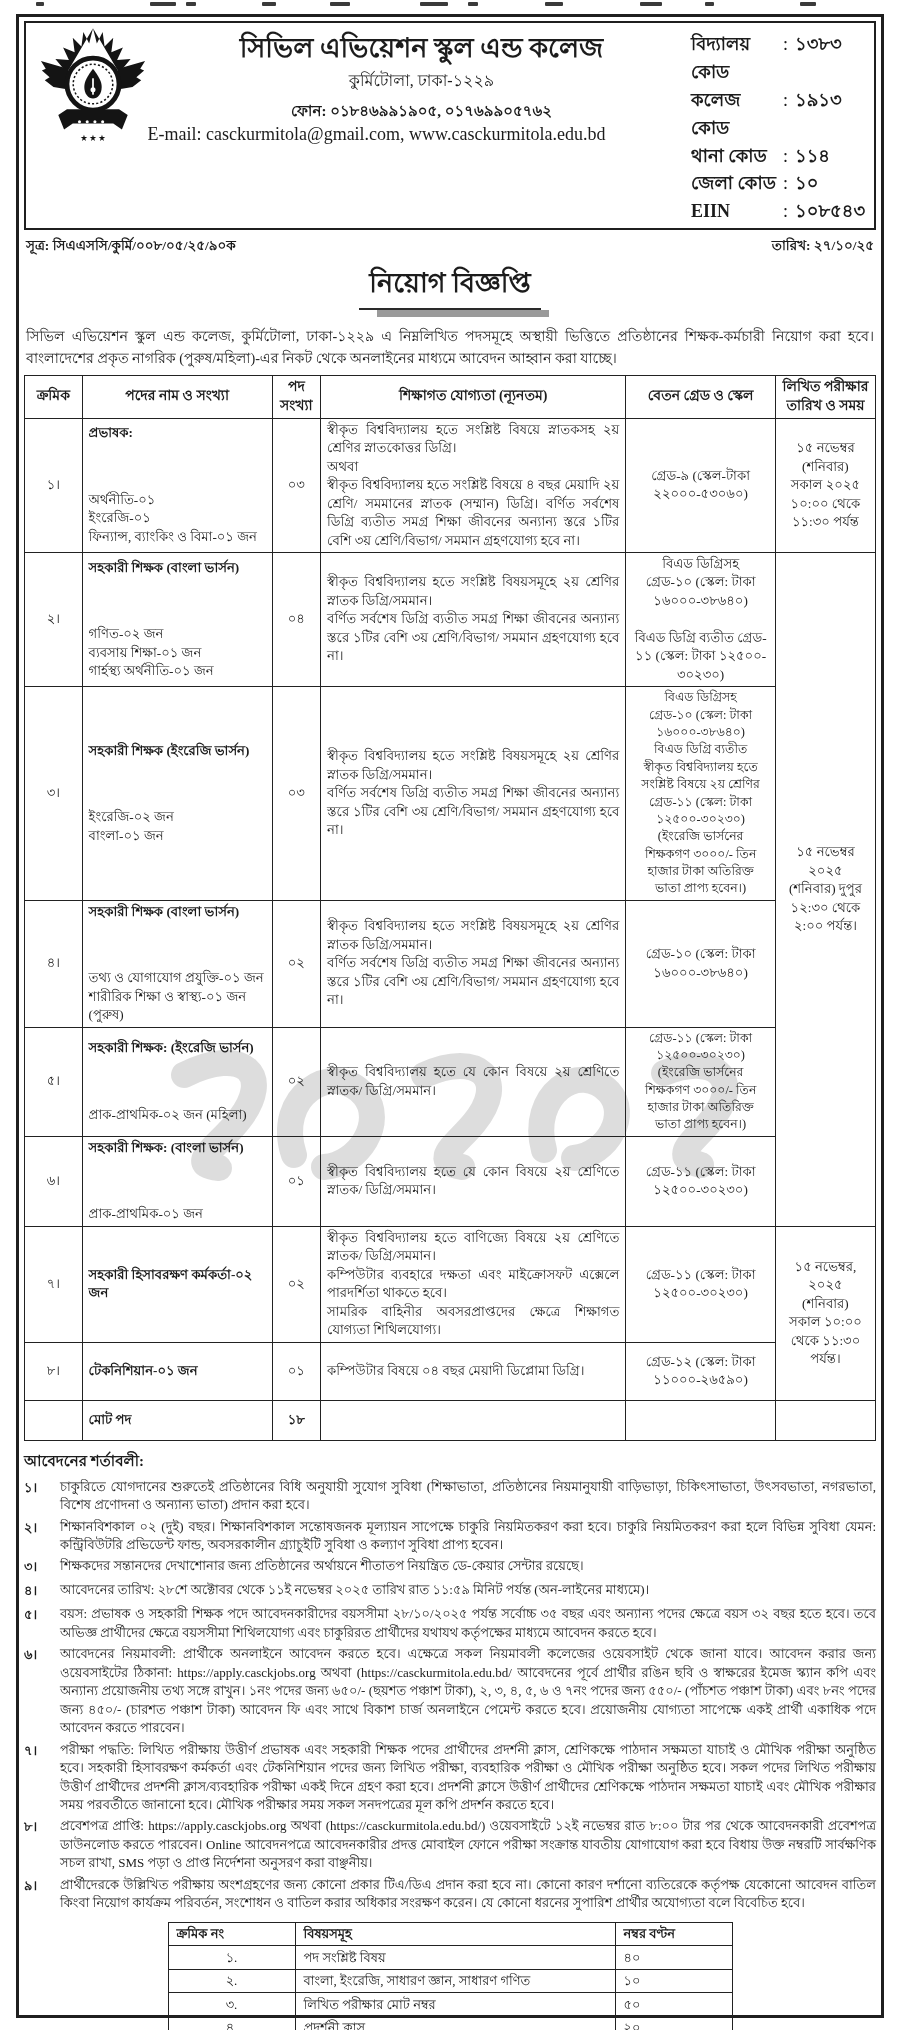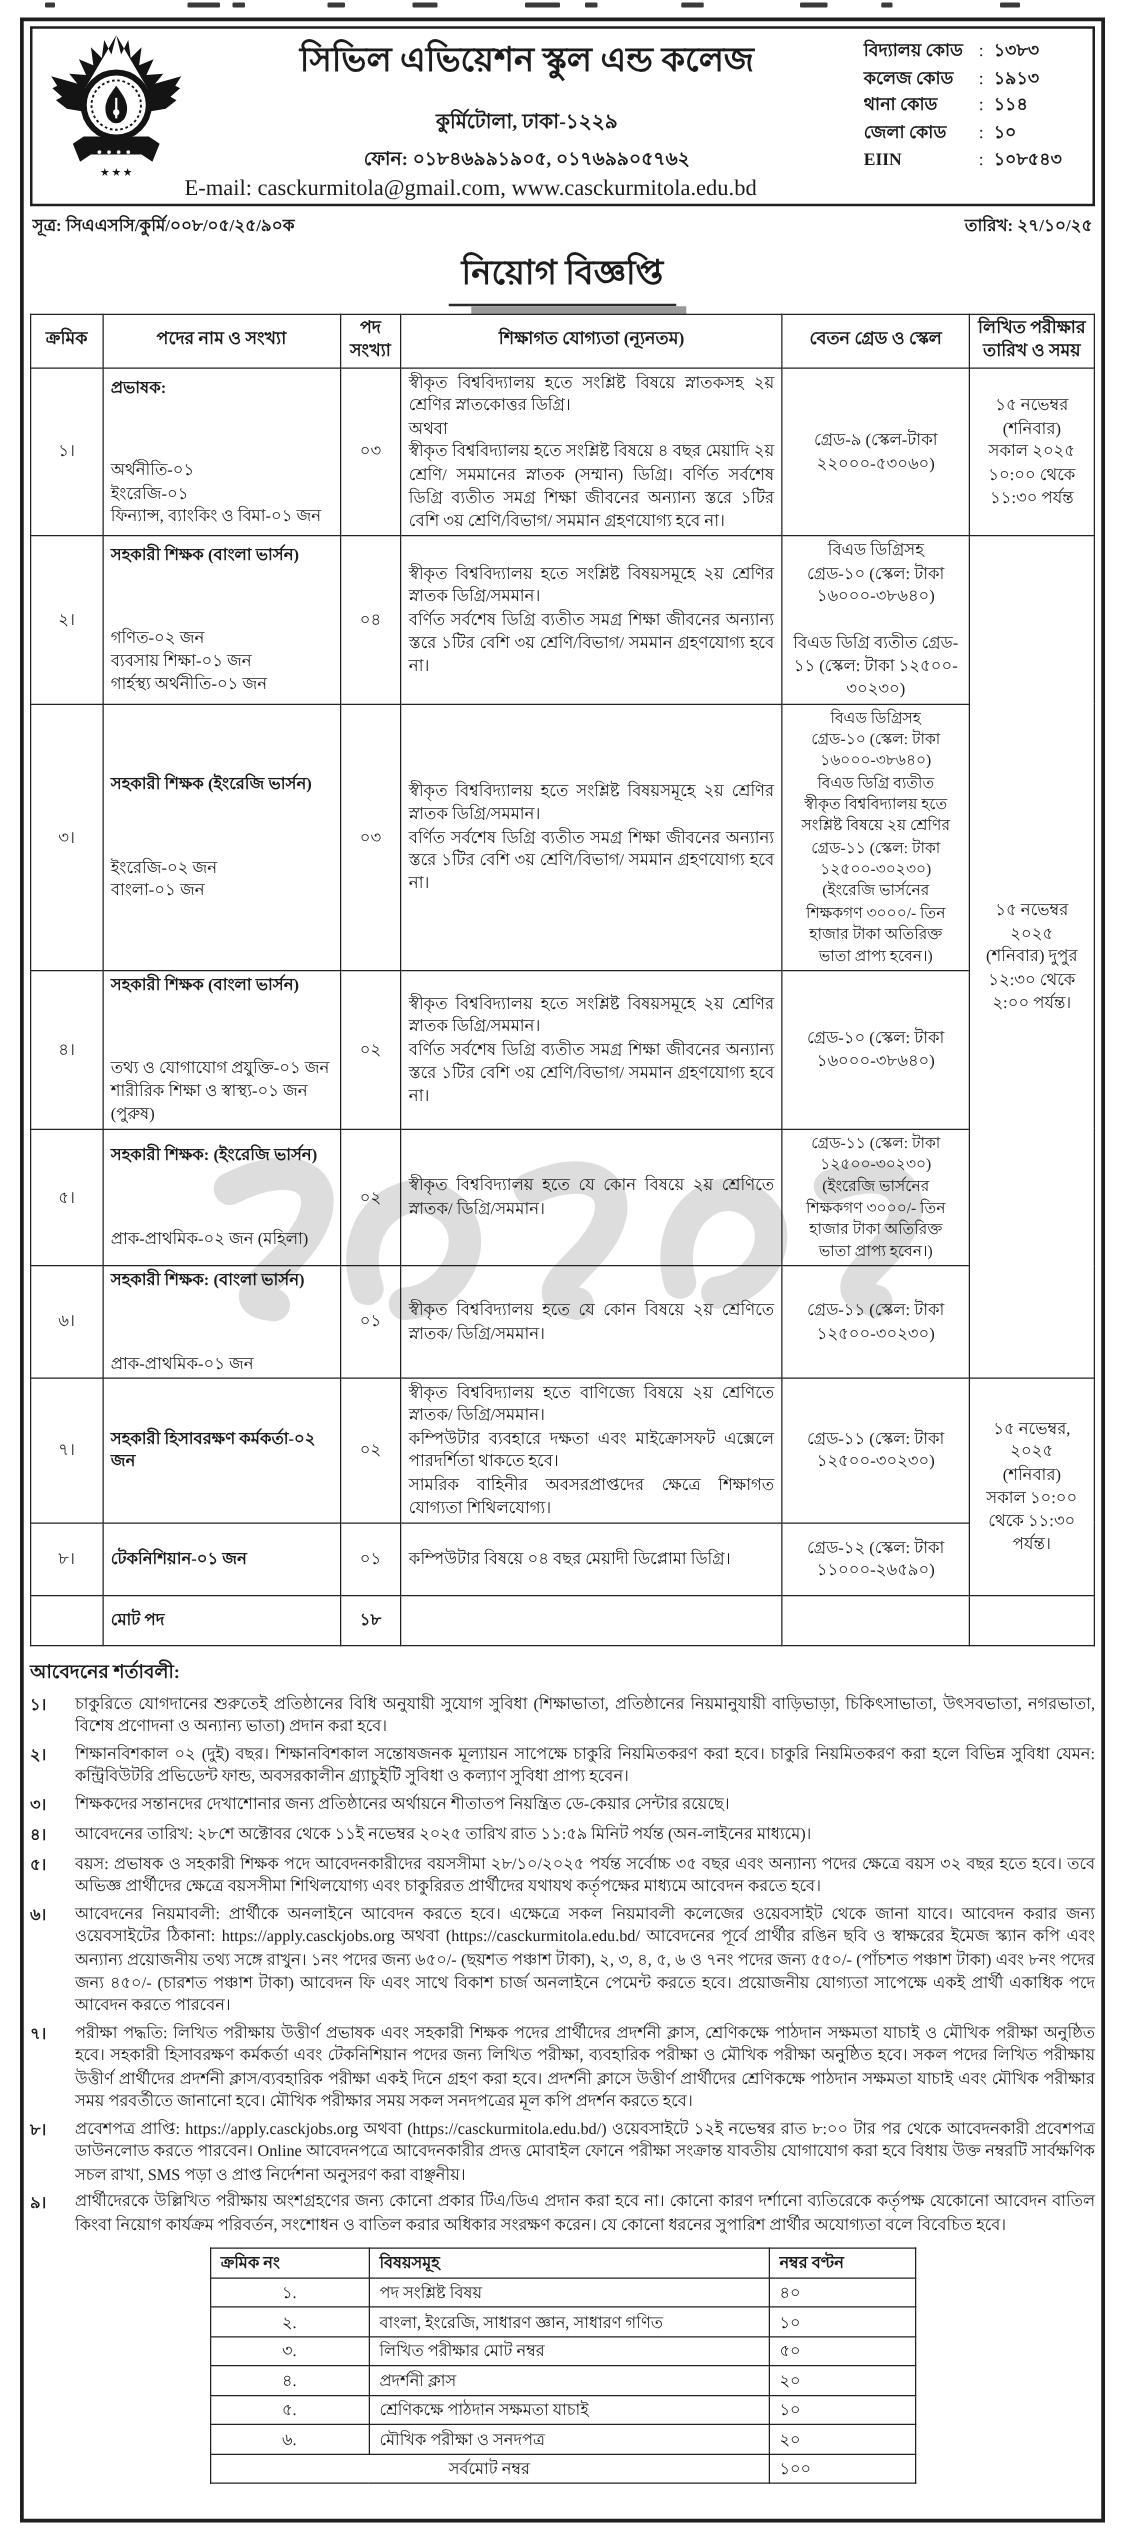--- a/index.html
+++ b/index.html
@@ -8,24 +8,24 @@
   .top-remnants{position:absolute;top:2px;left:0;width:900px;height:8px;}
   .top-remnants i{position:absolute;top:0;height:4px;background:#3a3a3a;border-radius:1px;}
   .doc{position:absolute;left:16px;right:16px;top:14px;bottom:12px;
        border:3px solid #1f1f1f;padding:4px 5px 8px;box-sizing:border-box;
        display:flex;flex-direction:column;}
   
   .header-box{border:2px solid #1f1f1f;display:flex;padding:4px 8px 2px;gap:6px;}
   .logo-wrap{width:118px;flex:0 0 auto;display:flex;align-items:flex-start;justify-content:center;}
   .head-center{flex:1;text-align:center;}
   .school-name{font-size:27px;font-weight:bold;line-height:1.15;margin-top:6px;}
-  .school-addr{font-size:16px;font-weight:bold;margin-top:20px;}
+  .school-addr{font-size:16px;font-weight:normal;margin-top:4px;}
   .school-phone{font-size:15px;font-weight:bold;margin-top:4px;}
   .school-email{font-size:18px;margin-top:0;margin-left:-90px;}
-  .head-codes{flex:0 0 175px;font-size:14px;padding-top:4px;}
+  .head-codes{flex:0 0 175px;font-size:18px;padding-top:4px;}
   .code-row{display:flex;line-height:1.55;}
   .code-label{width:92px;font-weight:bold;}
   .code-colon{width:12px;}
   .code-value{font-weight:bold;}
   
   .memo-row{display:flex;justify-content:space-between;font-size:13.5px;font-weight:bold;
             padding:5px 2px 2px;}
   .title-wrap{text-align:center;margin:2px 0 6px;}
   .title{display:inline-block;font-size:27px;font-weight:bold;position:relative;
          padding:0 10px 1px;border-bottom:2.5px solid #2a2a2a;}
@@ -134,20 +134,21 @@
 
   <div class="memo-row">
     <span>সূত্র: সিএএসসি/কুর্মি/০০৮/০৫/২৫/৯০ক</span>
     <span>তারিখ: ২৭/১০/২৫</span>
   </div>
 
   <div class="title-wrap">
     <span class="title">নিয়োগ বিজ্ঞপ্তি</span>
   </div>
 
+  <div class="intro">সিভিল এভিয়েশন স্কুল এন্ড কলেজ, কুর্মিটোলা, ঢাকা-১২২৯ এ নিম্নলিখিত পদসমূহে অস্থায়ী ভিত্তিতে প্রতিষ্ঠানের শিক্ষক-কর্মচারী নিয়োগ করা হবে। বাংলাদেশের প্রকৃত নাগরিক (পুরুষ/মহিলা)-এর নিকট থেকে অনলাইনের মাধ্যমে আবেদন আহ্বান করা যাচ্ছে।</div>
 
   <div class="tbl-zone">
     <svg class="watermark" viewBox="0 0 640 170" aria-hidden="true">
       <g fill="none" stroke="#bcbcbc" stroke-width="26" stroke-linecap="round">
         <path d="M40 40c60-30 90 0 55 45-20 26-55 45-20 48"></path>
         <path d="M150 120c-20-60 40-95 70-60 22 26-5 70-40 72"></path>
         <path d="M280 40c55-25 85 5 50 48-18 22-45 38-12 44"></path>
         <path d="M400 115c-15-55 35-90 65-58 20 22 0 62-35 66"></path>
         <path d="M520 38c55-22 80 10 45 50-16 19-40 34-8 42"></path>
       </g>

